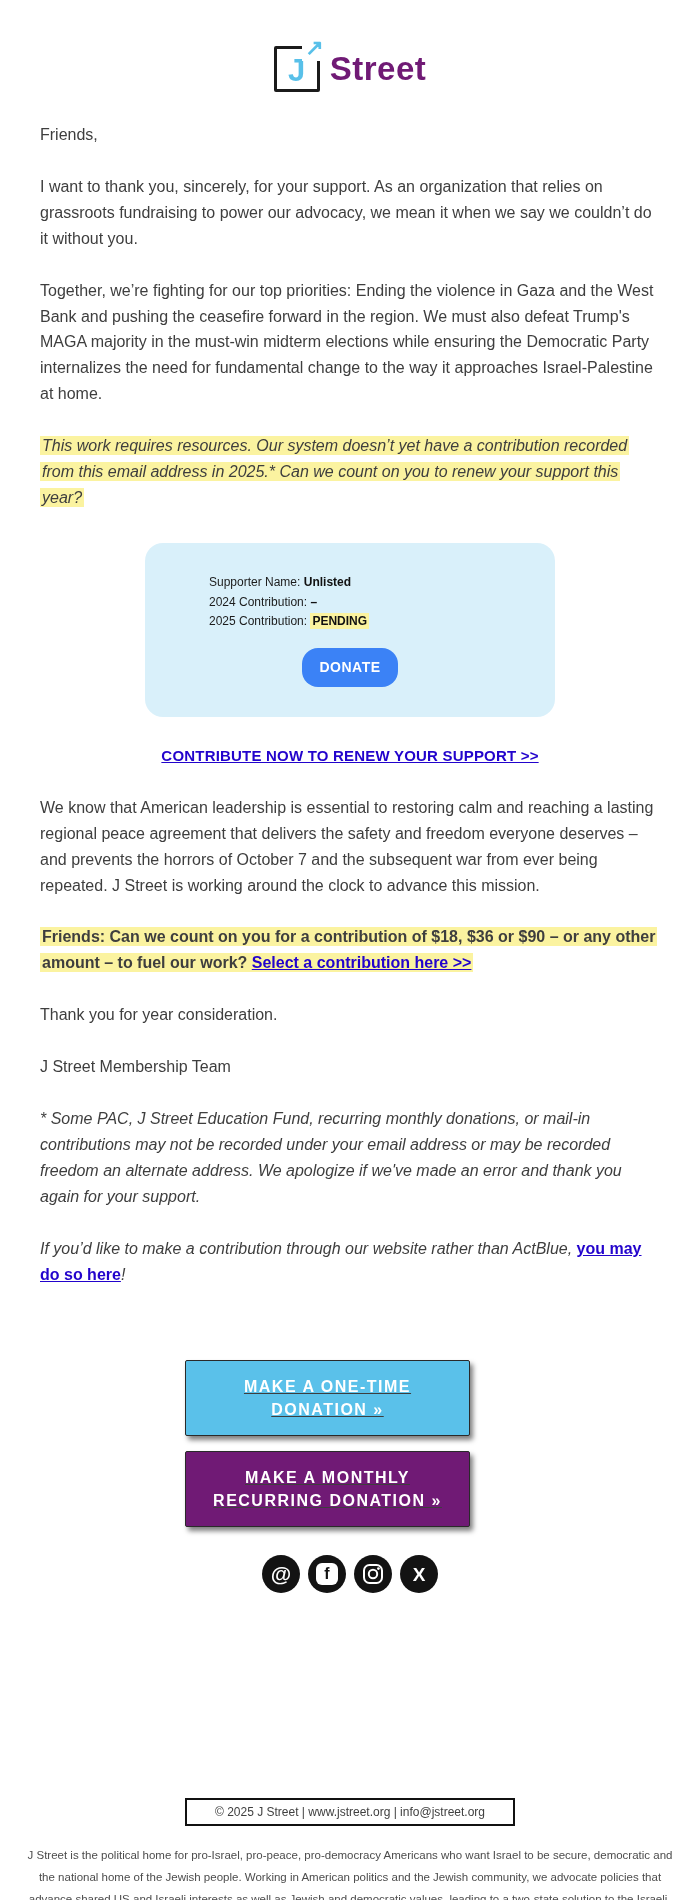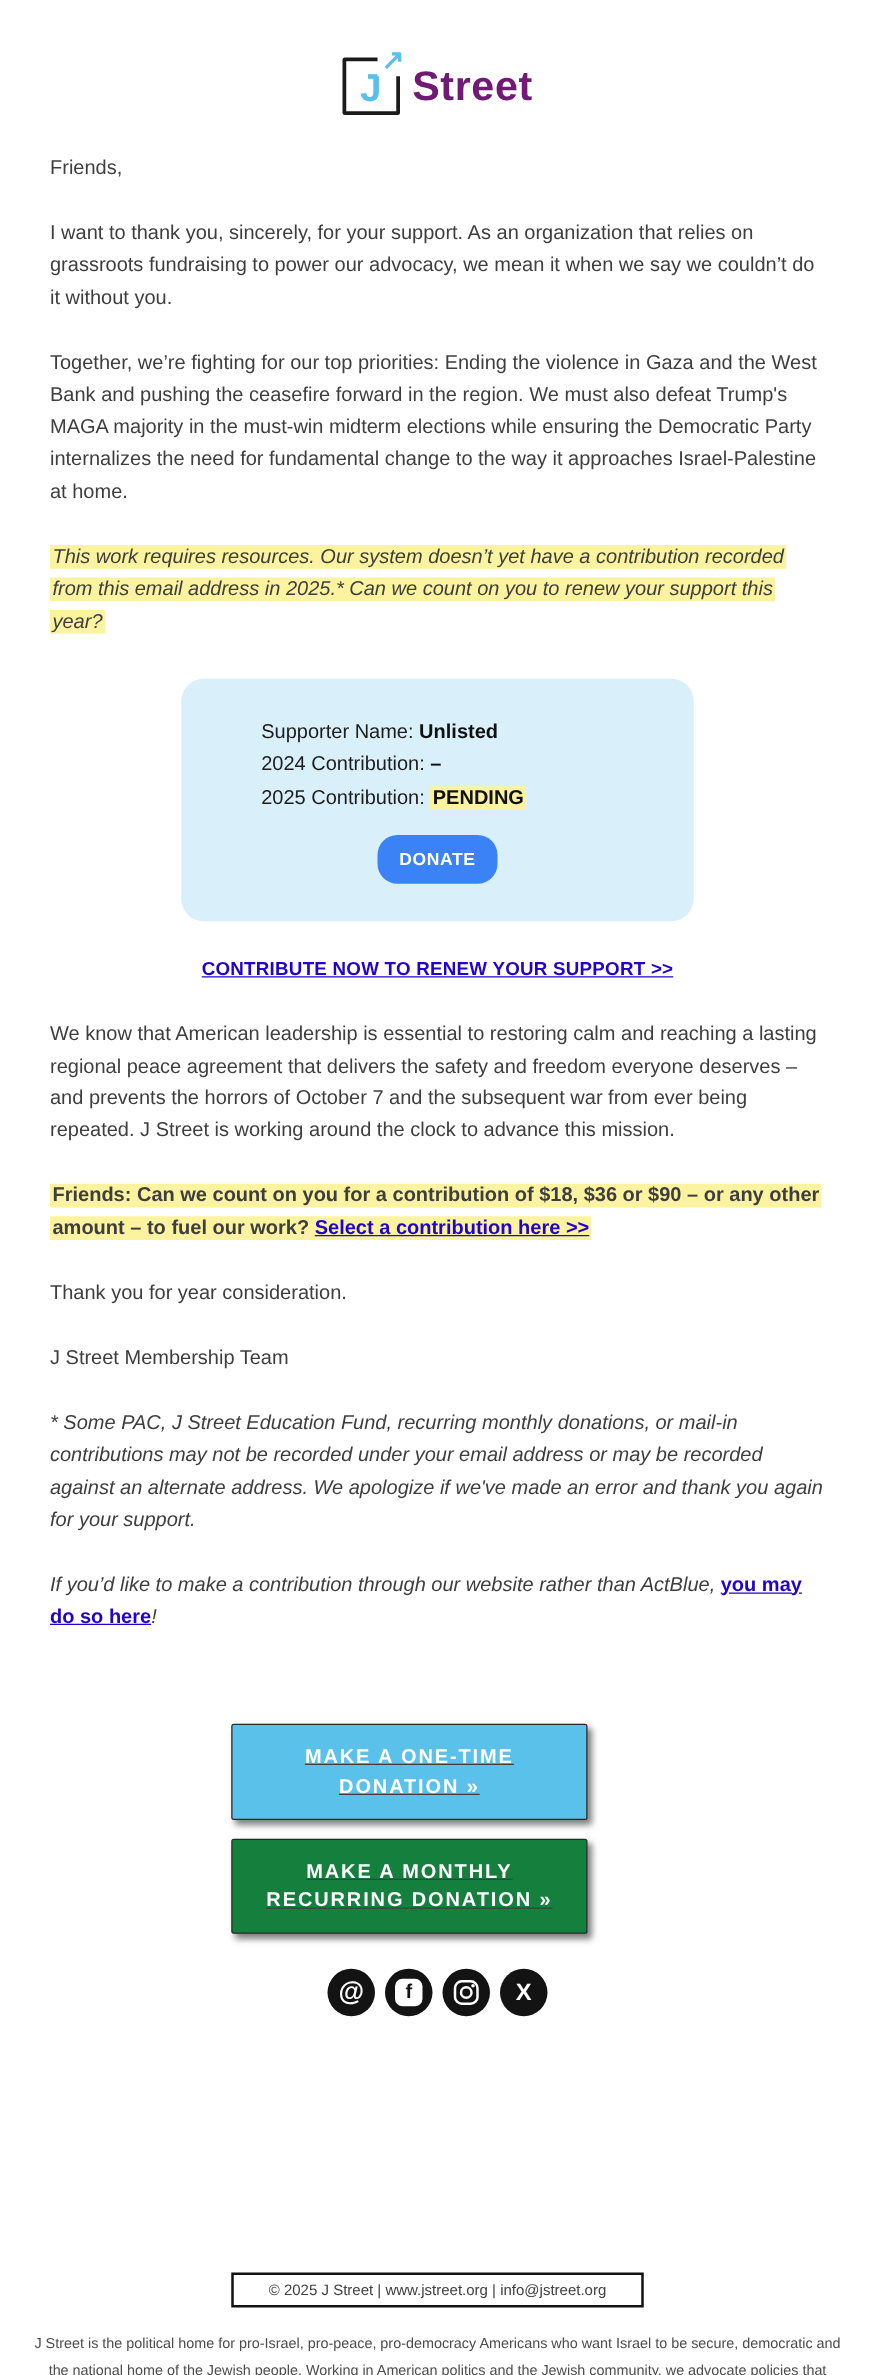--- a/index.html
+++ b/index.html
@@ -48,21 +48,21 @@
   }
   .center { text-align: center; }
 
   
   .donation-box {
     width: 410px; margin: 32px auto 0;
     background: #d9f0fa; border-radius: 18px;
     padding: 30px 24px 30px 24px;
     color: #1c1c1c;
   }
-  .donation-rows { padding-left: 40px; font-size: 16px; line-height: 1.65; }
+  .donation-rows { padding-left: 40px; font-size: 12px; line-height: 1.65; }
   .donation-rows b { color: #111; }
   .donate-btn-wrap { text-align: center; margin-top: 16px; }
   .donate-btn {
     display: inline-block;
     background: #3b82f6; color: #ffffff;
     font-size: 14px; font-weight: bold; letter-spacing: 0.5px;
     padding: 8px 17px; border-radius: 16px;
     text-decoration: none; cursor: pointer;
   }
   .contribute-link { font-size: 15px; letter-spacing: 0.2px; }
@@ -73,21 +73,21 @@
     display: block; width: 285px;
     color: #ffffff; font-size: 16px; font-weight: bold;
     letter-spacing: 1.5px; text-align: center; text-decoration: none;
     line-height: 1.45; text-transform: uppercase;
     padding: 14px 26px;
     border: 1px solid #2a2a2a; border-radius: 2px;
     box-shadow: 3px 4px 5px rgba(0,0,0,0.5);
     cursor: pointer;
   }
   .cta-blue { background: #5ac1ea; margin-bottom: 15px; }
-  .cta-gray { background: #15803d; }
+  .cta-gray { background: #701a75; }
 
   
   .social-row { margin-top: 28px; display: flex; justify-content: center; gap: 8px; }
   .icon-circle {
     width: 38px; height: 38px; border-radius: 50%;
     background: #131313; color: #fff;
     display: flex; align-items: center; justify-content: center;
     text-decoration: none; cursor: pointer;
   }
   .threads-glyph { font-size: 21px; font-weight: bold; line-height: 1; padding-bottom: 2px; }
@@ -146,21 +146,21 @@
     <p class="center"><a class="link contribute-link">CONTRIBUTE NOW TO RENEW YOUR SUPPORT &gt;&gt;</a></p>
 
     <p>We know that American leadership is essential to restoring calm and reaching a lasting regional peace agreement that delivers the safety and freedom everyone deserves – and prevents the horrors of October 7 and the subsequent war from ever being repeated. J Street is working around the clock to advance this mission.</p>
 
     <p><span class="hl"><b>Friends: Can we count on you for a contribution of $18, $36 or $90 – or any other amount – to fuel our work? </b><a class="link">Select a contribution here &gt;&gt;</a></span></p>
 
     <p>Thank you for year consideration.</p>
 
     <p>J Street Membership Team</p>
 
-    <p class="italic">* Some PAC, J Street Education Fund, recurring monthly donations, or mail-in contributions may not be recorded under your email address or may be recorded against an alternate address. We apologize if we've made an error and thank you again for your support.</p>
+    <p class="italic">* Some PAC, J Street Education Fund, recurring monthly donations, or mail-in contributions may not be recorded under your email address or may be recorded freedom an alternate address. We apologize if we've made an error and thank you again for your support.</p>
 
     <p class="italic"><span>If you’d like to make a contribution through our website rather than ActBlue, </span><a class="link" style="font-style: normal;">you may do so here</a><span>!</span></p>
   </div>
 
   <div class="cta-wrap">
     <a class="cta-btn cta-blue">MAKE A ONE-TIME DONATION »</a>
     <a class="cta-btn cta-gray">MAKE A MONTHLY RECURRING DONATION »</a>
   </div>
 
   <div class="social-row">

